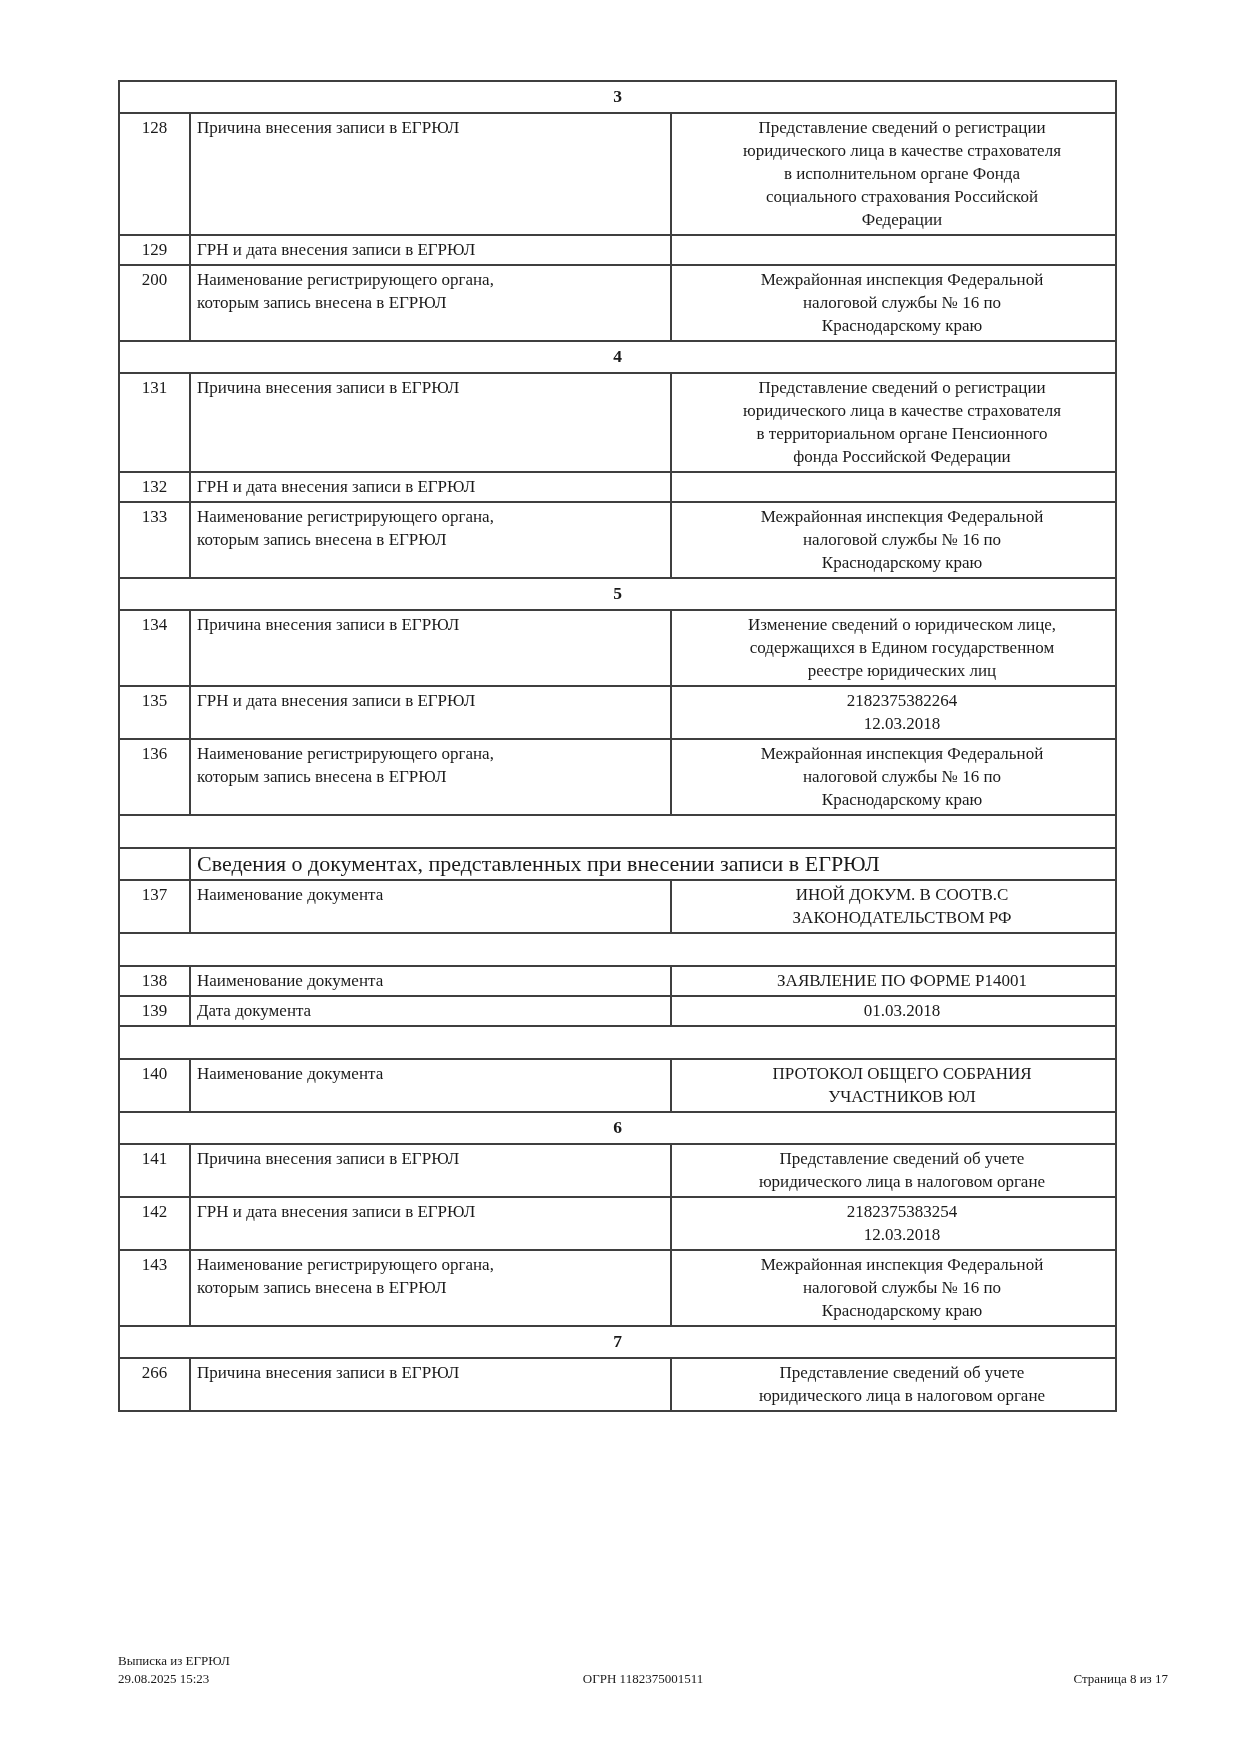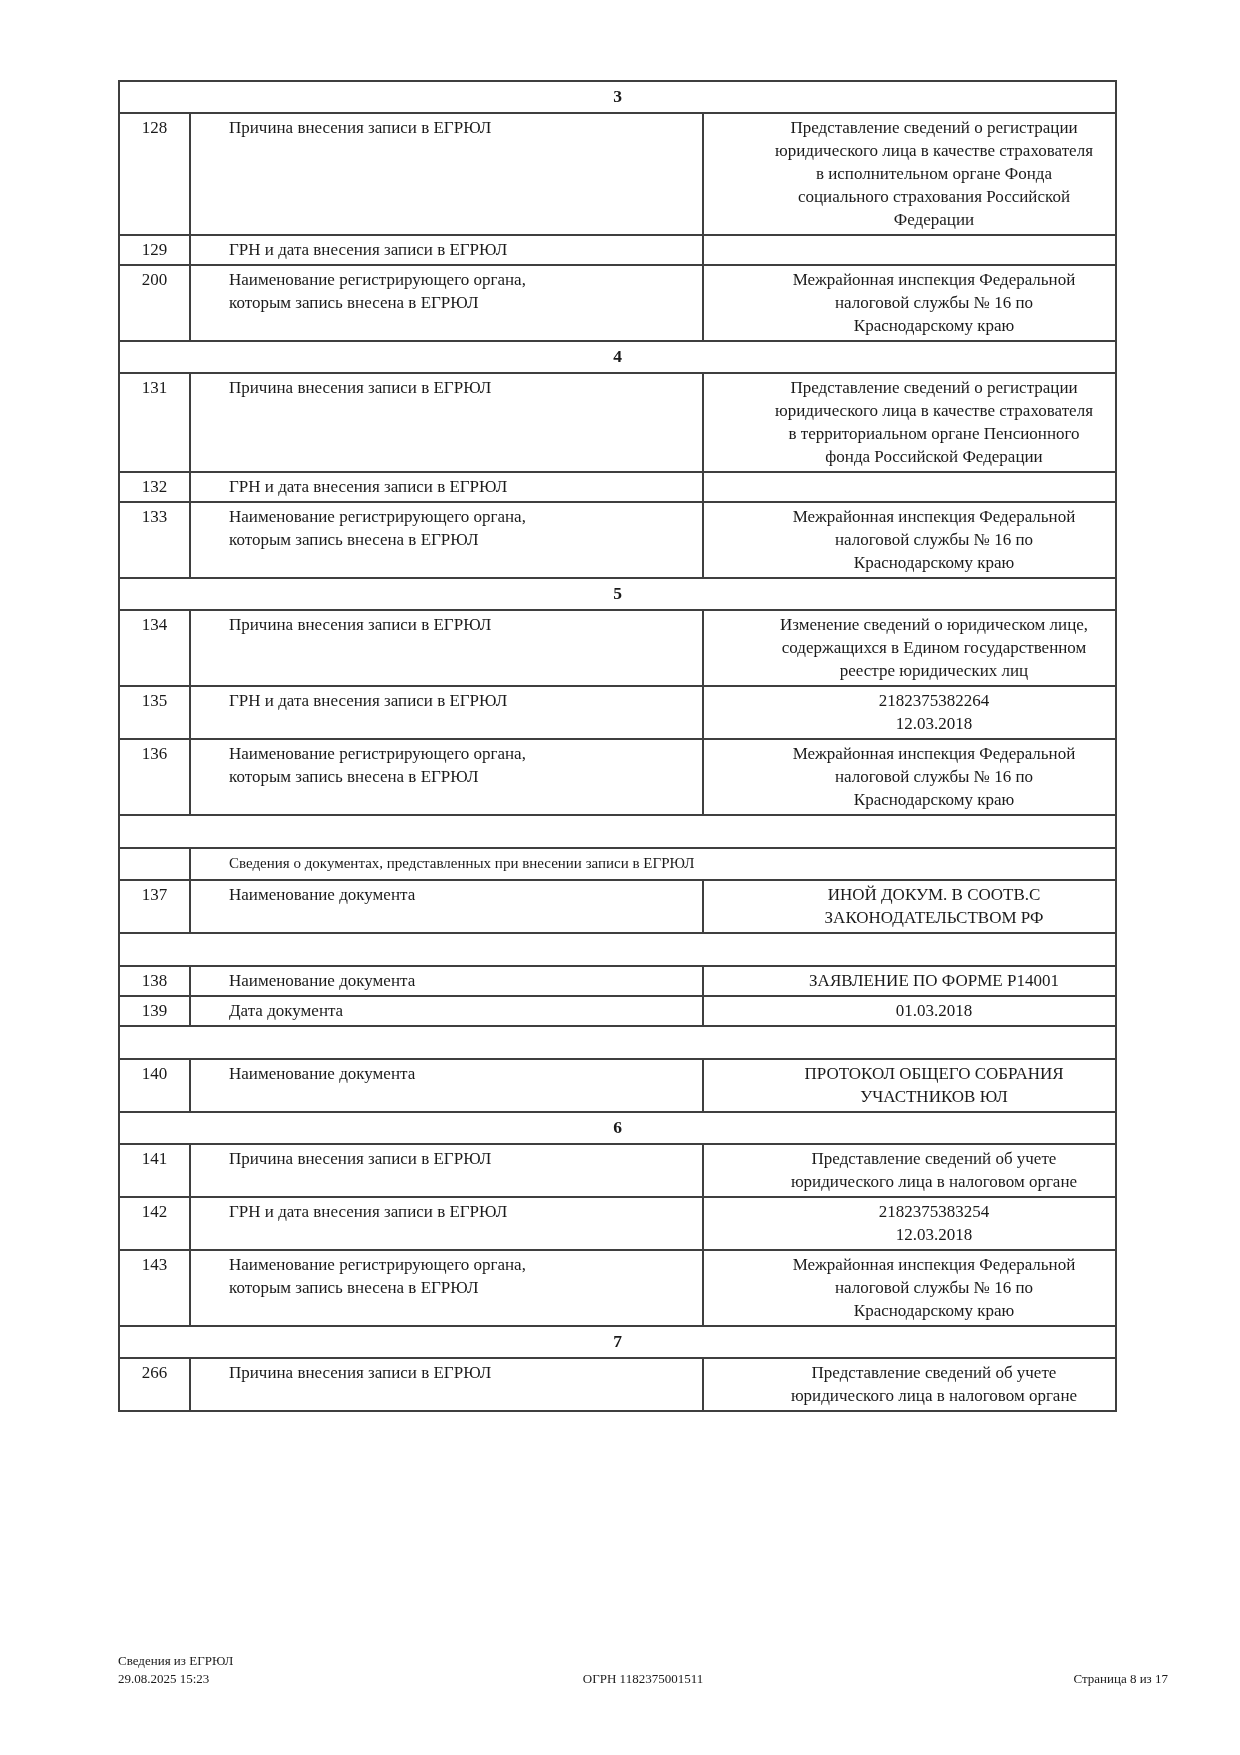--- a/index.html
+++ b/index.html
@@ -14,21 +14,21 @@
 
   .doc-table {
     position: absolute;
     left: 118px; top: 80px;
     width: 999px;
     border: 2px solid #3f3f3f;
     box-sizing: border-box;
     background: #ffffff;
   }
   .tr { display: flex; align-items: stretch; }
-  .tr + .tr { border-top: 2px solid #3f3f3f; gap: 32px; }
+  .tr + .tr { border-top: 2px solid #3f3f3f; }
 
   .td {
     font-size: 17px;
     line-height: 23px;
     padding: 2px 4px 3px 4px;
     box-sizing: border-box;
   }
   .td-num {
     width: 71px; flex: 0 0 71px;
     border-right: 2px solid #3f3f3f;
@@ -53,21 +53,21 @@
     font-weight: bold;
     font-size: 17.5px;
     line-height: 23px;
     padding: 3px 0 4px 0;
   }
   .empty-row { min-height: 31px; }
   .empty-row .td-blank { flex: 1 1 auto; }
 
   .subheader-row .td-span {
     flex: 1 1 auto;
-    font-size: 15px;
+    font-size: 22px;
     line-height: 23px;
     padding: 3px 4px 4px 6px;
   }
 
   .page-footer {
     position: absolute;
     left: 118px; top: 1652px;
     width: 1050px;
     display: flex;
     align-items: flex-end;
@@ -217,18 +217,18 @@
     <div class="tr entry-row">
       <div class="td td-num">266</div>
       <div class="td td-label">Причина внесения записи в ЕГРЮЛ</div>
       <div class="td td-value">Представление сведений об учете
 юридического лица в налоговом органе</div>
     </div>
   </div>
 
 <div class="page-footer">
   <div class="footer-left">
-    <div>Сведения из ЕГРЮЛ</div>
+    <div>Выписка из ЕГРЮЛ</div>
     <div>29.08.2025 15:23</div>
   </div>
   <div class="footer-center">ОГРН 1182375001511</div>
   <div class="footer-right">Страница 8 из 17</div>
 </div>
 
 </body></html>

